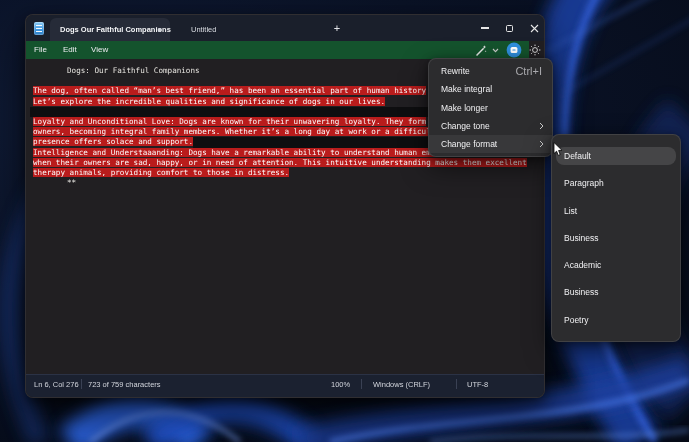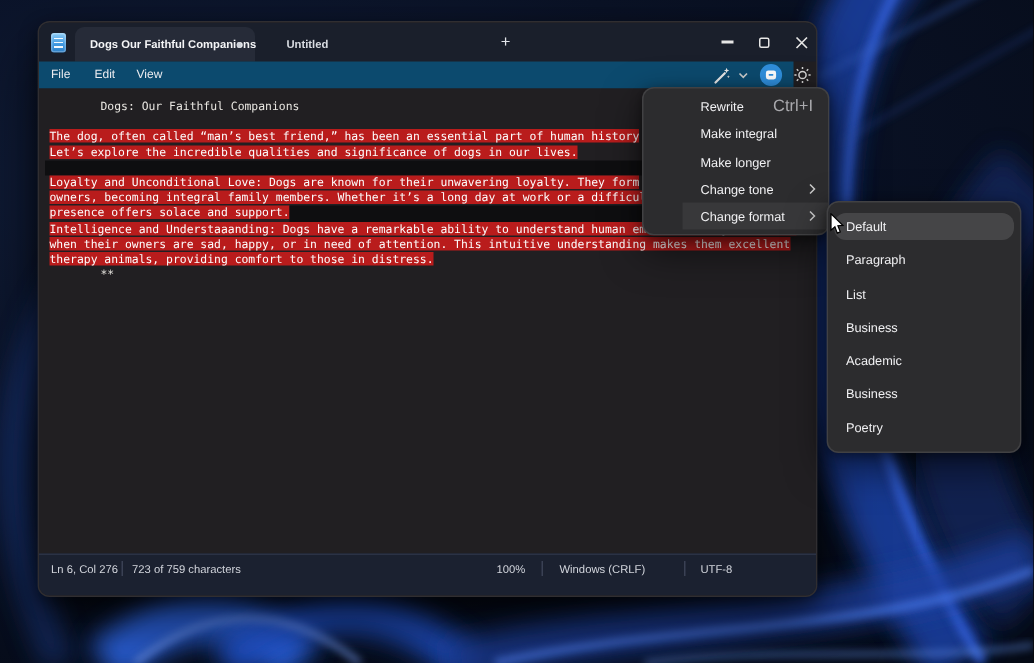--- a/index.html
+++ b/index.html
@@ -15,61 +15,61 @@
     border:1px solid rgba(255,255,255,.07);
     box-shadow:0 18px 42px rgba(0,0,0,.6), 0 4px 12px rgba(0,0,0,.45);}
   
   .tabbar{position:absolute;left:0;top:0;right:0;height:26px;background:#1a1f2b;}
   .app-icon{position:absolute;left:8px;top:7px;width:10px;height:13px;border-radius:2px;
     background:linear-gradient(180deg,#8ecdf6 0%,#3e97e0 60%,#2f7fc4 100%);
     box-shadow:inset 0 0 0 1px rgba(255,255,255,.25);}
   .app-icon i{position:absolute;left:2px;right:2px;top:3px;height:7px;display:block;
     background:repeating-linear-gradient(180deg,rgba(255,255,255,.95) 0 1px,transparent 1px 3px);}
   .tab{position:absolute;top:3px;height:23px;font-size:7.5px;color:#d9dce2;}
-  .tab .lbl{position:absolute;left:10px;top:7px;white-space:nowrap;font-weight:bold;}
+  .tab .lbl{position:absolute;left:10px;top:7px;white-space:nowrap;}
   .tab.active{left:24px;width:120px;background:#262b38;border-radius:6px 6px 0 0;color:#f4f5f7;}
   .tab.active .lbl{font-weight:bold;}
   .dot{position:absolute;right:9px;top:10px;width:3.5px;height:3.5px;border-radius:50%;background:#cfd3da;}
   .tab.inactive{left:150px;width:120px;}
   .tab.inactive .lbl{left:15px;}
   .newtab{position:absolute;left:300px;top:3px;width:22px;height:22px;color:#e3e5ea;
     font-size:11px;text-align:center;line-height:21px;border-radius:4px;}
   .wbtn{position:absolute;top:0;width:24px;height:26px;display:flex;align-items:center;justify-content:center;}
   #btn-min{left:447px}#btn-max{left:471px}#btn-close{left:495px;width:26px}
   .min-glyph{width:8px;height:1.2px;background:#e6e6e6;}
   .max-glyph{width:7px;height:7px;border:1.1px solid #e6e6e6;border-radius:1.5px;}
   
-  .menubar{position:absolute;left:0;top:26px;right:15px;height:18px;background:#0c4a6e;}
+  .menubar{position:absolute;left:0;top:26px;right:15px;height:18px;background:#14532d;}
   .menu-item{position:absolute;top:2px;height:14px;padding:0 5px;font-size:8px;color:#ececf0;line-height:14px;border-radius:3px;}
   #mi-file{left:3px}#mi-edit{left:32px}#mi-view{left:60px}
   .tool-ic{position:absolute;top:2px;height:14px;display:flex;align-items:center;justify-content:center;}
   
   .editor{position:absolute;left:0;top:44px;right:0;bottom:18px;background:#211f22;}
   #editor-lines{position:absolute;left:7px;top:7px;font-family:"DejaVu Sans Mono","Liberation Mono",monospace;
     font-size:7.6px;line-height:10.2px;white-space:pre;}
   .ed-line{height:10.2px;}
   .ed-line .plain{color:#e8e6e1;margin-left:34px;}
   .ed-line .sel{background:#b91c1c;color:#fdfdfd;}
   .ed-line .gap{display:inline-block;height:10.2px;background:#0e0e10;vertical-align:top;}
   
-  .statusbar{position:absolute;left:0;bottom:0;right:0;height:28px;background:#1b2130;
+  .statusbar{position:absolute;left:0;bottom:0;right:0;height:23px;background:#1b2130;
     border-top:1px solid #2b3245;font-size:7.5px;color:#d2d5dc;}
   .sb{position:absolute;top:5px;white-space:nowrap;}
   .sb-div{position:absolute;top:4px;width:1px;height:10px;background:#3a4154;}
   
   .popup{position:absolute;background:#2c2c2e;border:1px solid rgba(255,255,255,.10);
     border-radius:8px;box-shadow:0 10px 26px rgba(0,0,0,.55), 0 2px 8px rgba(0,0,0,.4);
     padding:3px 0;font-size:8.5px;color:#f1f1f3;}
   #rewrite-menu{left:428px;top:58px;width:125px;}
   #format-menu{left:551px;top:134px;width:130px;}
-  .row{position:relative;height:18.3px;line-height:18.3px;padding-left:12px;white-space:nowrap;margin-left:26px;}
+  .row{position:relative;height:18.3px;line-height:18.3px;padding-left:12px;white-space:nowrap;}
   .row .shortcut{position:absolute;right:10px;top:0;font-size:11px;color:#a9a9ad;}
   .row .sub-arrow{position:absolute;right:8px;top:5.2px;}
   .row.parent-open{background:rgba(255,255,255,.06);}
-  #format-menu .row{margin:4px 4px;padding-left:8px;border-radius:8px;}
+  #format-menu .row{margin:9px 4px;padding-left:8px;border-radius:8px;}
   #format-menu .row.active{background:rgba(255,255,255,.12);}
   #cursor{position:absolute;left:553px;top:142px;z-index:50;}
 </style>
 </head>
 <body>
 
 <div id="screen">
 
   <svg id="wallpaper" width="689" height="442" viewBox="0 0 689 442">
     <defs>

